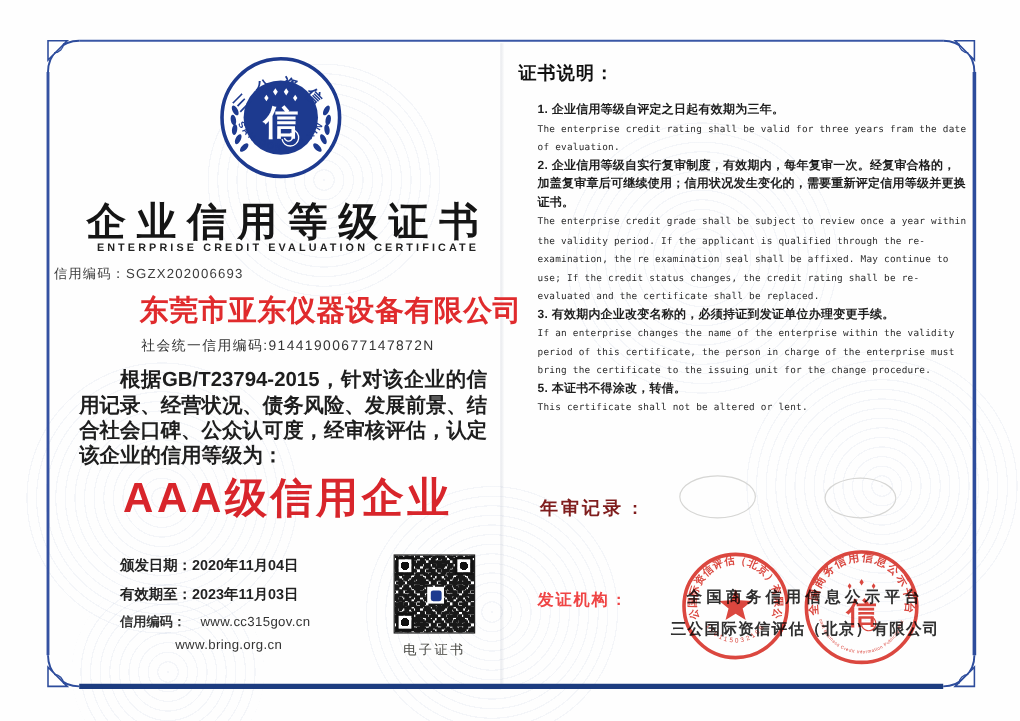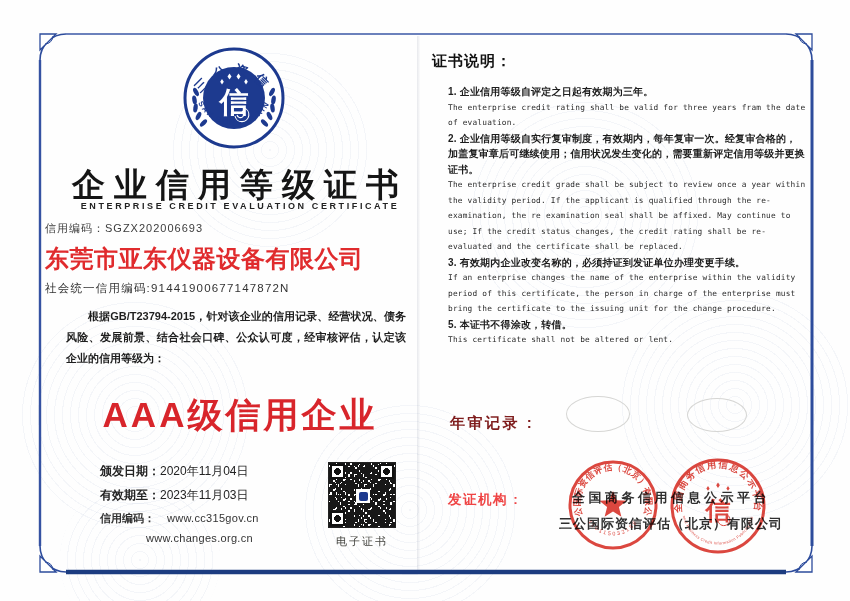--- a/index.html
+++ b/index.html
@@ -13,29 +13,29 @@
   #fold-line { position:absolute; left:417px; top:36px; width:3px; height:534px; z-index:1;
         background:linear-gradient(to right, rgba(110,120,145,0.16), rgba(110,120,145,0.02)); }
   .content { z-index:2; }
   
   #logo { left:182px; top:46px; width:104px; height:104px; }
   #title { left:45px; top:163px; width:390px; text-align:center; font-size:33px; font-weight:800;
            letter-spacing:9px; color:#151515; font-family:"Liberation Serif","DejaVu Serif",serif; white-space:nowrap; }
   #subtitle { left:45px; top:201px; width:390px; text-align:center; font-size:9px; font-weight:700;
               letter-spacing:2.6px; color:#222; white-space:nowrap; }
   #credit-no { left:45px; top:221px; width:390px; text-align:left; font-size:11px; color:#3c3c3c; letter-spacing:1px; }
-  #company { left:45px; top:243px; width:390px; text-align:left; font-size:24px; font-weight:800;
+  #company { left:45px; top:243px; width:390px; text-align:right; font-size:24px; font-weight:800;
              color:#e02b2d; letter-spacing:0.5px; white-space:nowrap; }
-  #social { left:45px; top:281px; width:390px; font-size:11.5px; color:#333; letter-spacing:1.2px; }
-  #paragraph { left:66px; top:306px; width:340px; font-size:11px; line-height:21px; font-weight:600;
+  #social { left:45px; top:281px; width:390px; text-align:center; font-size:11.5px; color:#333; letter-spacing:1.2px; }
+  #paragraph { left:66px; top:306px; width:340px; font-size:17px; line-height:21px; font-weight:600;
                color:#1e1e1e; text-align:justify; text-indent:2em; }
   #rating { left:45px; top:392px; width:390px; text-align:center; font-size:35px; font-weight:800;
             color:#d8252b; letter-spacing:3px; white-space:nowrap; }
   .row { position:absolute; left:100px; font-size:12px; font-weight:700; color:#222; white-space:nowrap; }
-  .row .val { font-weight:400; }
+  .row .val { font-weight:700; }
   #query-row { left:100px; top:511px; font-size:11px; color:#333; font-weight:700; }
   #query-row .url { font-weight:400; color:#333; margin-left:12px; letter-spacing:0.3px; }
   #url2 { left:146px; top:532px; font-size:11px; color:#333; letter-spacing:0.3px; }
   
   #qr { left:328px; top:462px; width:68px; height:66px; border:1px solid #222; background:
         repeating-conic-gradient(from 0deg, #181818 0% 25%, transparent 25% 50%) 0px 0px/7px 7px,
         repeating-conic-gradient(from 90deg, #181818 0% 25%, transparent 25% 50%) 3px 2px/9px 9px,
         repeating-conic-gradient(#181818 0% 25%, #ffffff 25% 50%) 1px 4px/5px 5px; }
   .finder { position:absolute; width:15px; height:15px; border:2.5px solid #111;
             background:radial-gradient(circle, #111 0 3.5px, #fff 3.6px); }
@@ -137,21 +137,21 @@
 
 <div class="row content" style="top:463px;">
   <span>颁发日期：</span><span class="val">2020年11月04日</span>
 </div>
 <div class="row content" style="top:487px;">
   <span>有效期至：</span><span class="val">2023年11月03日</span>
 </div>
 <div id="query-row" class="abs content">
   <span>信用编码：</span><span class="url">www.cc315gov.cn</span>
 </div>
-<div id="url2" class="abs content">www.changes.org.cn</div>
+<div id="url2" class="abs content">www.bring.org.cn</div>
 
 <div id="qr" class="abs content">
   <div class="finder" style="left:1px;top:1px;"></div>
   <div class="finder" style="right:1px;top:1px;"></div>
   <div class="finder" style="left:1px;bottom:1px;"></div>
   <div id="qr-logo">
       <span></span>
     </div>
 </div>
 <div id="qr-label" class="abs content">电子证书</div>

